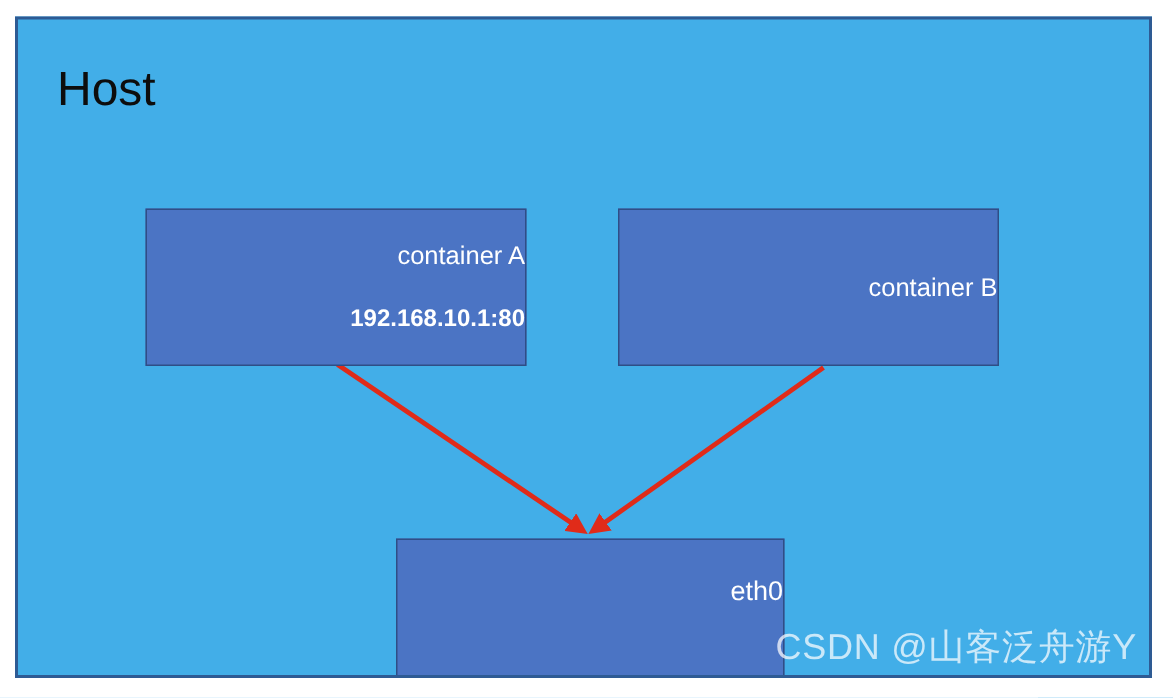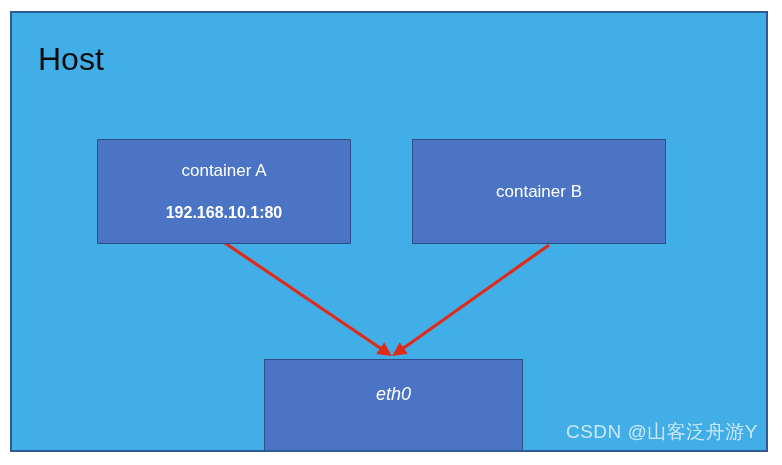--- a/index.html
+++ b/index.html
@@ -48,21 +48,21 @@
 
   
   .node-box {
     position: absolute;
     background: #4B74C4;
     border: 1px solid #2F4E86;
     box-sizing: border-box;
     color: #ffffff;
     display: flex;
     flex-direction: column;
-    align-items: center;
+    align-items: flex-end;
     justify-content: center;
     text-align: center;
     white-space: nowrap;
   }
 
   .node-container {
     width: 254px;
     height: 105px;
     gap: 22px;
   }
@@ -97,21 +97,20 @@
     height: 120px;
     gap: 2px;
     justify-content: flex-start;
     padding-top: 22px;
   }
 
   #eth0-box .node-title {
     font-size: 18px;
     line-height: 24px;
     font-weight: 400;
-    font-style: italic;
   }
 
   #eth0-box .node-addr {
     font-size: 18px;
     line-height: 24px;
     font-weight: 700;
   }
 
   
   .arrow-layer {
@@ -121,21 +120,21 @@
     width: 758px;
     height: 441px;
     pointer-events: none;
   }
 
   
   .watermark {
     position: absolute;
     right: 8px;
     bottom: 6px;
-    font-size: 19px;
+    font-size: 24px;
     line-height: 24px;
     color: rgba(255, 255, 255, 0.72);
     white-space: nowrap;
     letter-spacing: 0.5px;
   }
 </style>
 </head>
 <body>
 
 <div id="canvas">

